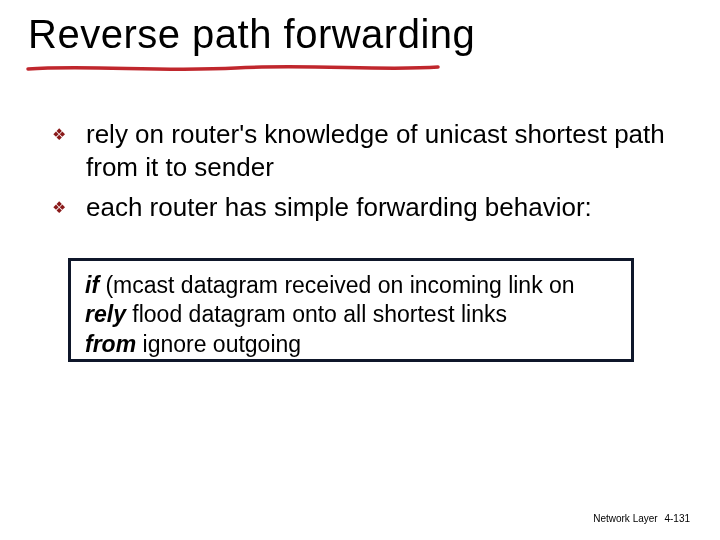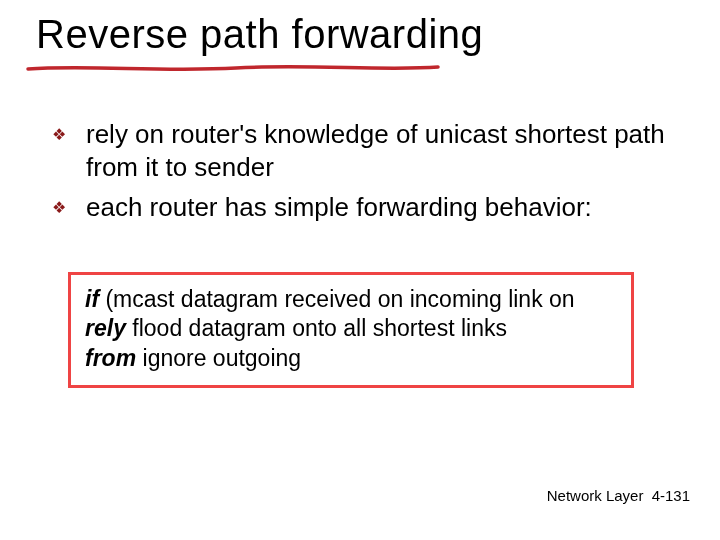--- a/index.html
+++ b/index.html
@@ -13,21 +13,21 @@
     overflow: hidden;
   }
   .slide {
     position: relative;
     width: 720px;
     height: 540px;
     box-sizing: border-box;
   }
   .title-wrap {
     position: absolute;
-    left: 36px;
+    left: 28px;
     top: 12px;
   }
   .title {
     font-size: 40px;
     font-weight: 400;
     letter-spacing: 0.5px;
     line-height: 1.1;
   }
   .underline {
     position: absolute;
@@ -56,42 +56,42 @@
     margin-top: 1px;
   }
   .bullet-text {
     font-size: 26px;
     line-height: 1.28;
     margin-left: 12px;
   }
   .code-box {
     position: absolute;
     left: 68px;
-    top: 272px;
+    top: 258px;
     width: 566px;
     box-sizing: border-box;
-    border: 3px solid #ef4444;
-    padding: 10px 14px 12px 14px;
+    border: 3px solid #0f172a;
+    padding: 10px 14px 0 14px;
   }
   .code-line {
     font-size: 23px;
     line-height: 1.28;
   }
   .indent {
     padding-left: 16px;
   }
   .kw {
     font-style: italic;
     font-weight: bold;
   }
   .footer {
     position: absolute;
     right: 30px;
-    bottom: 36px;
-    font-size: 15px;
+    bottom: 16px;
+    font-size: 10px;
   }
   .footer .label { }
   .footer .page { margin-left: 4px; }
 </style>
 </head>
 <body>
 
 <div class="slide">
 
   <div class="title-wrap">

